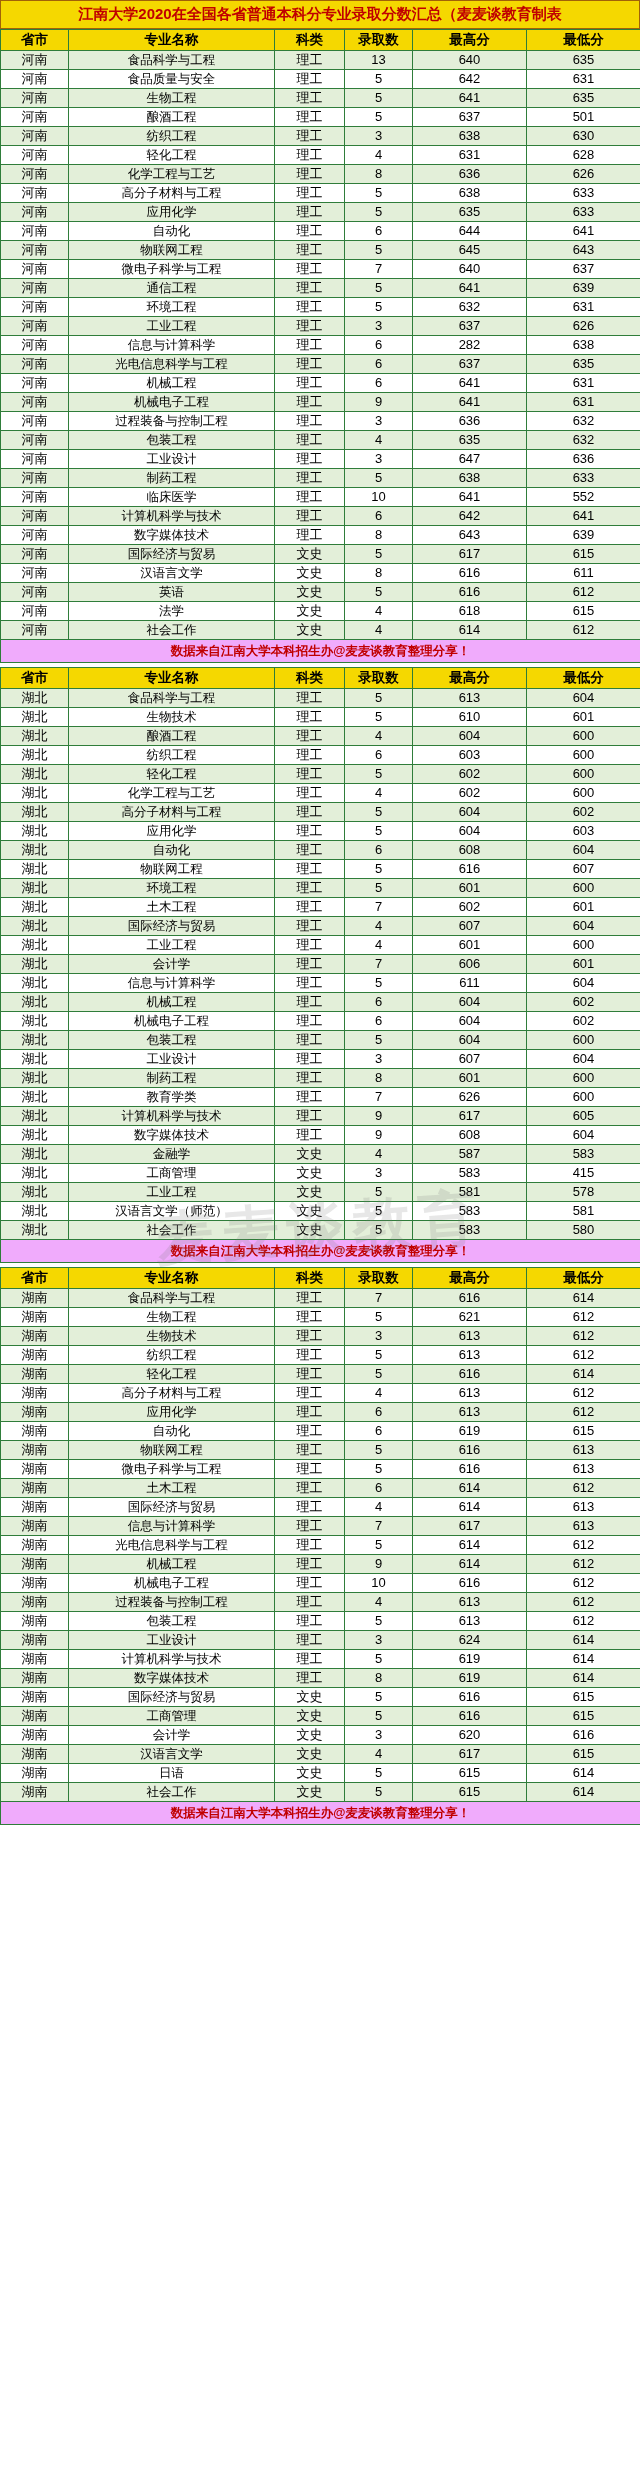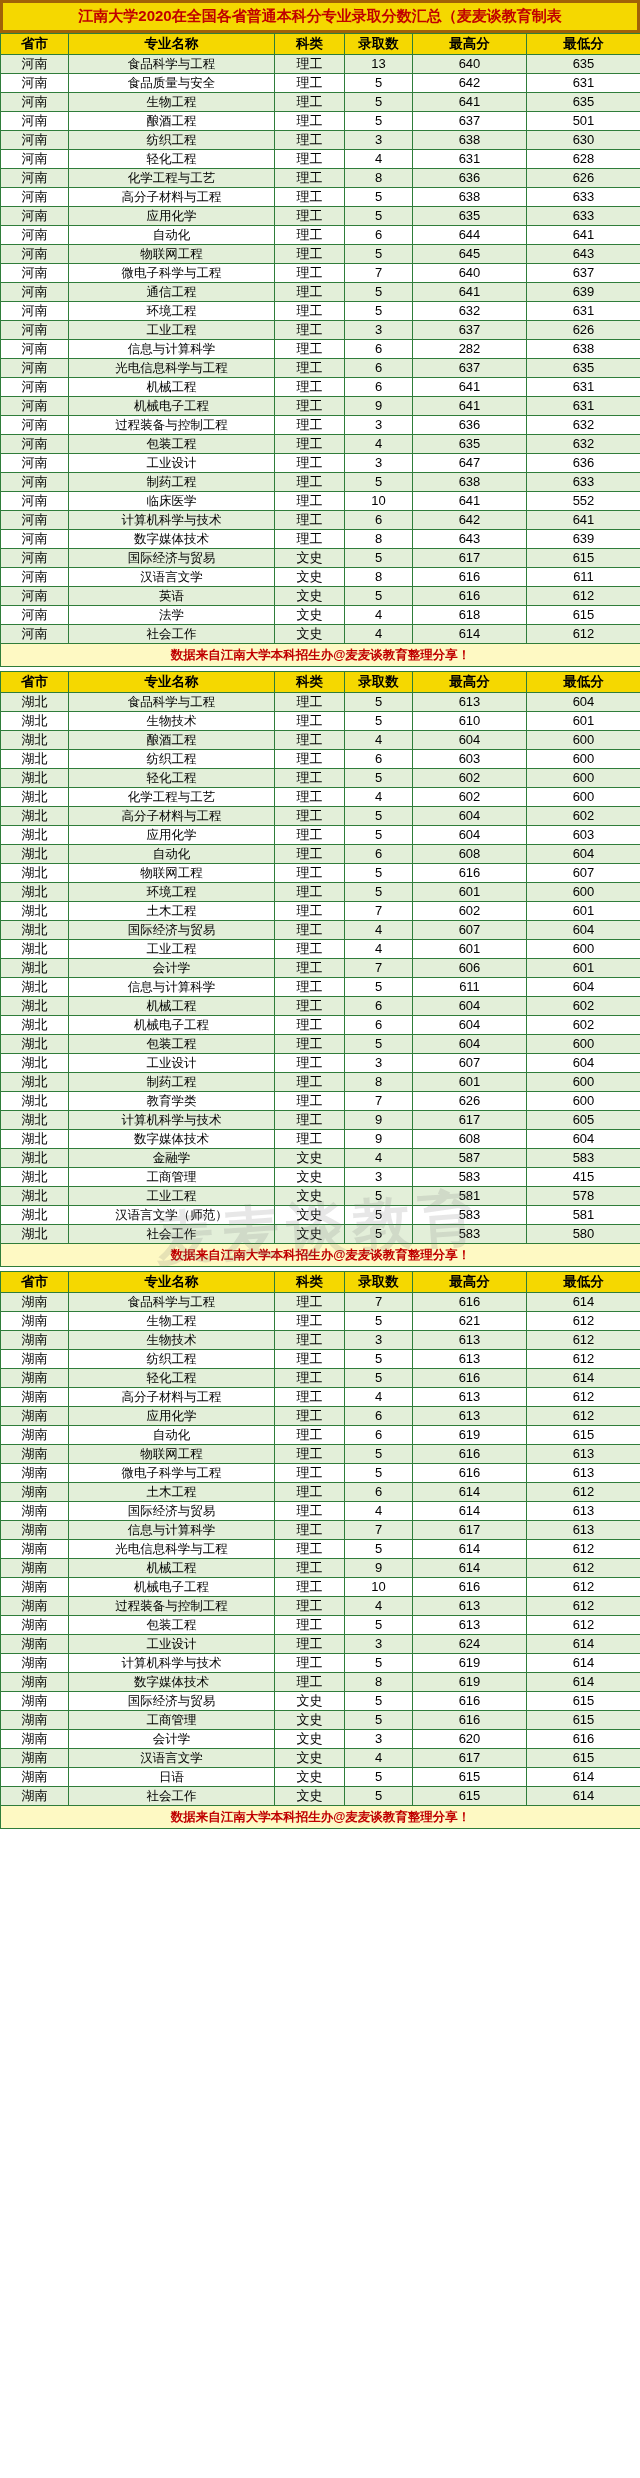--- a/index.html
+++ b/index.html
@@ -11,21 +11,21 @@
   }
   .page{width:640px;position:relative;}
   .title{
     background:#f5d800;
     color:#c00000;
     font-weight:bold;
     font-size:15px;
     line-height:22px;
     text-align:center;
     padding:2px 0 3px 0;
-    border:3px solid #a16207;
+    border:1px solid #a16207;
     box-sizing:border-box;
     letter-spacing:0px;
   }
   table{
     border-collapse:collapse;
     width:640px;
     table-layout:fixed;
   }
   col.c0{width:68px;}
   col.c1{width:206px;}
@@ -48,21 +48,21 @@
     background:#f5d800;
     font-weight:bold;
     font-size:13.5px;
     color:#000;
     height:20px;
   }
   tbody tr.odd td{background:#e3efd9;}
   tbody tr.even td{background:#ffffff;}
   td.name{font-size:12.5px;}
   .noterow td{
-    background:#fef9c3;
+    background:#f0abfc;
     font-weight:bold;
     color:#c00000;
     font-size:12.5px;
     height:22px;
     letter-spacing:0px;
   }
   .gap{height:4px;background:#ffffff;width:640px;}
   .watermark{
     position:absolute;
     left:0;right:0;

